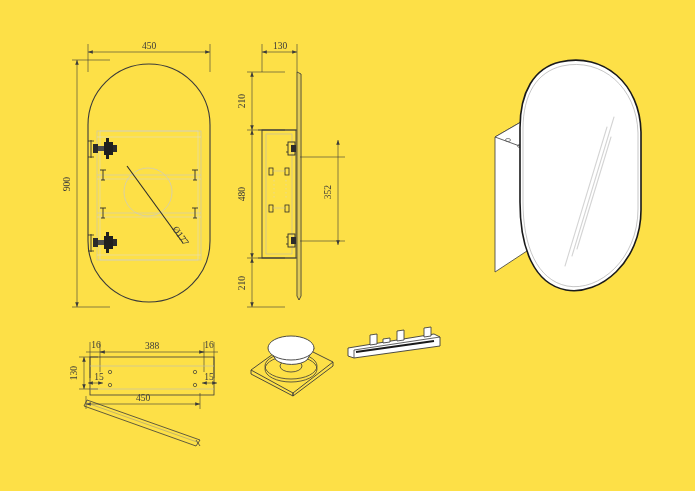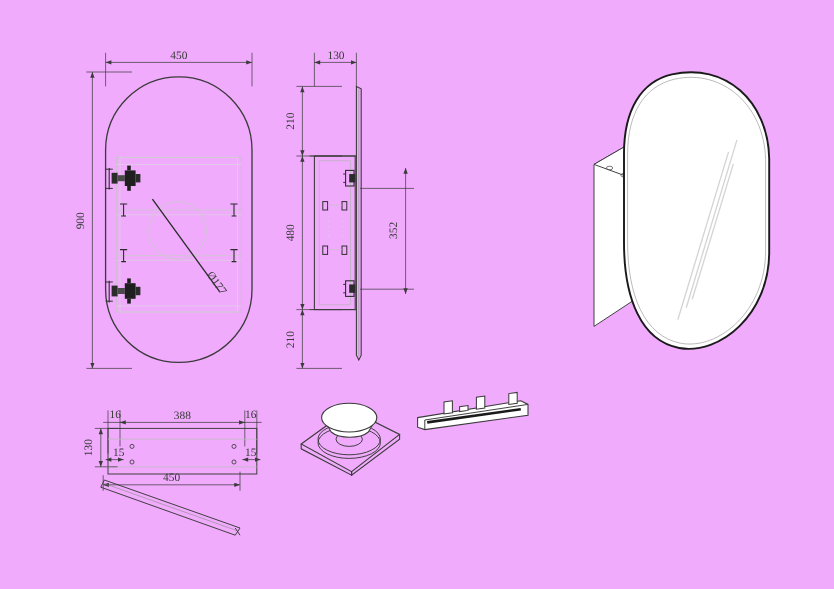--- a/index.html
+++ b/index.html
@@ -1,18 +1,18 @@
 <!DOCTYPE html>
 <html><head>
 <meta charset="utf-8">
 <style>
   html,body{margin:0;padding:0;background:#ffffff;}
   body{width:695px;height:491px;overflow:hidden;
        font-family:"Liberation Serif", serif;}
-  #stage{position:relative;width:695px;height:491px;background:#f0abfc;}
+  #stage{position:relative;width:695px;height:491px;background:#fde047;}
   svg{display:block;}
   .dimtxt{font-family:"Liberation Serif", serif;font-size:9.5px;fill:#3a3a3a;}
 </style>
 </head>
 <body>
 
 <div id="stage">
 <svg width="695" height="491" viewBox="0 0 695 491">
 
   <defs>

